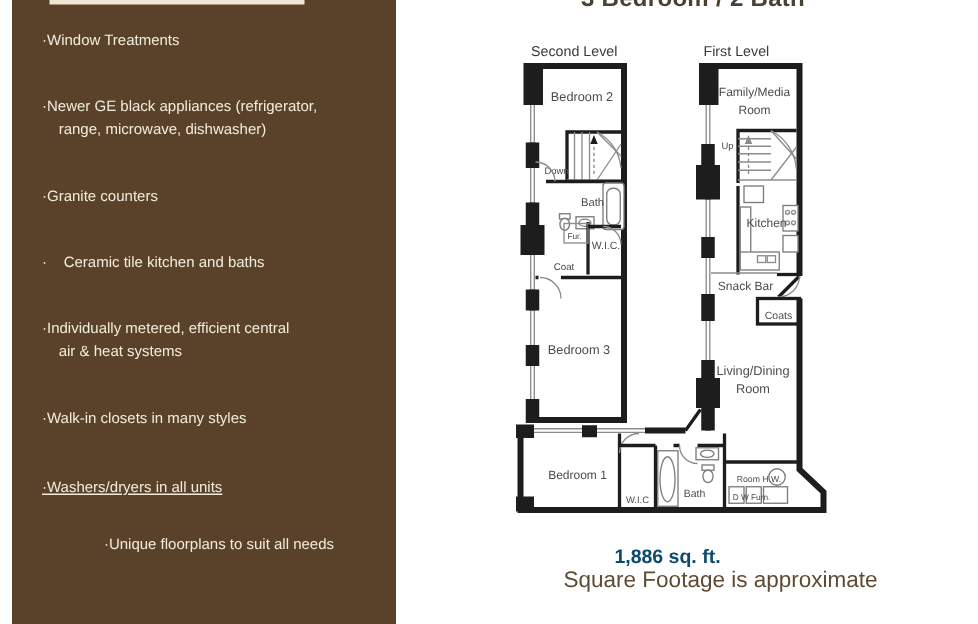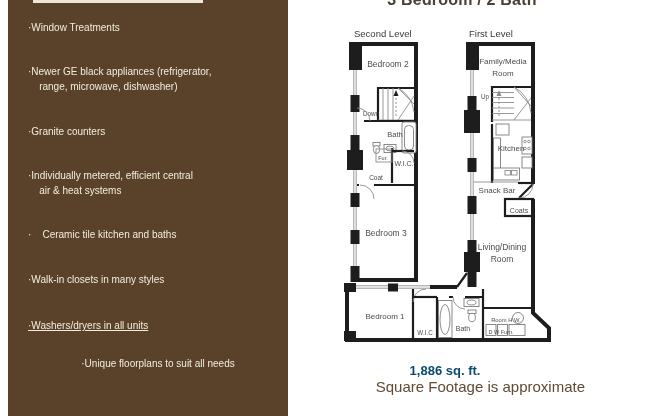--- a/index.html
+++ b/index.html
@@ -3,21 +3,20 @@
 <meta charset="utf-8">
 <style>
   html,body{margin:0;padding:0;}
   body{
     width:652px;height:416px;position:relative;overflow:hidden;
     background:#ffffff;font-family:"Liberation Sans",sans-serif;
   }
   .sidebar{
     position:absolute;left:8px;top:0;width:256px;height:416px;
     background:#5a422a;
-    padding-left:24px;
   }
   .sidebar-rule{
     position:absolute;left:25px;top:0;width:170px;height:2.5px;
     background:#efe7d6;
   }
   .feature-list{
     position:absolute;left:20px;top:20px;right:0;margin:0;padding:0;list-style:none;
   }
   .feature-list li{
     color:#f2ecdc;font-size:10px;line-height:15px;white-space:pre-wrap;
@@ -57,23 +56,23 @@
 </head>
 <body>
 
 <aside class="sidebar">
   <div class="sidebar-rule"></div>
   <ul class="feature-list">
     <li>·Window Treatments</li>
     <li>·Newer GE black appliances (refrigerator,
     range, microwave, dishwasher)</li>
     <li>·Granite counters</li>
+    <li>·    Ceramic tile kitchen and baths</li>
     <li>·Individually metered, efficient central
     air &amp; heat systems</li>
-    <li>·    Ceramic tile kitchen and baths</li>
     <li>·Walk-in closets in many styles</li>
     <li>·Washers/dryers in all units</li>
     <li>·Unique floorplans to suit all needs</li>
   </ul>
 </aside>
 
 <main class="plan-area">
   <div class="plan-title">3 Bedroom / 2 Bath</div>
 
   <svg class="plan-svg" width="300" height="336" viewBox="340 14 300 336" xmlns="http://www.w3.org/2000/svg">

